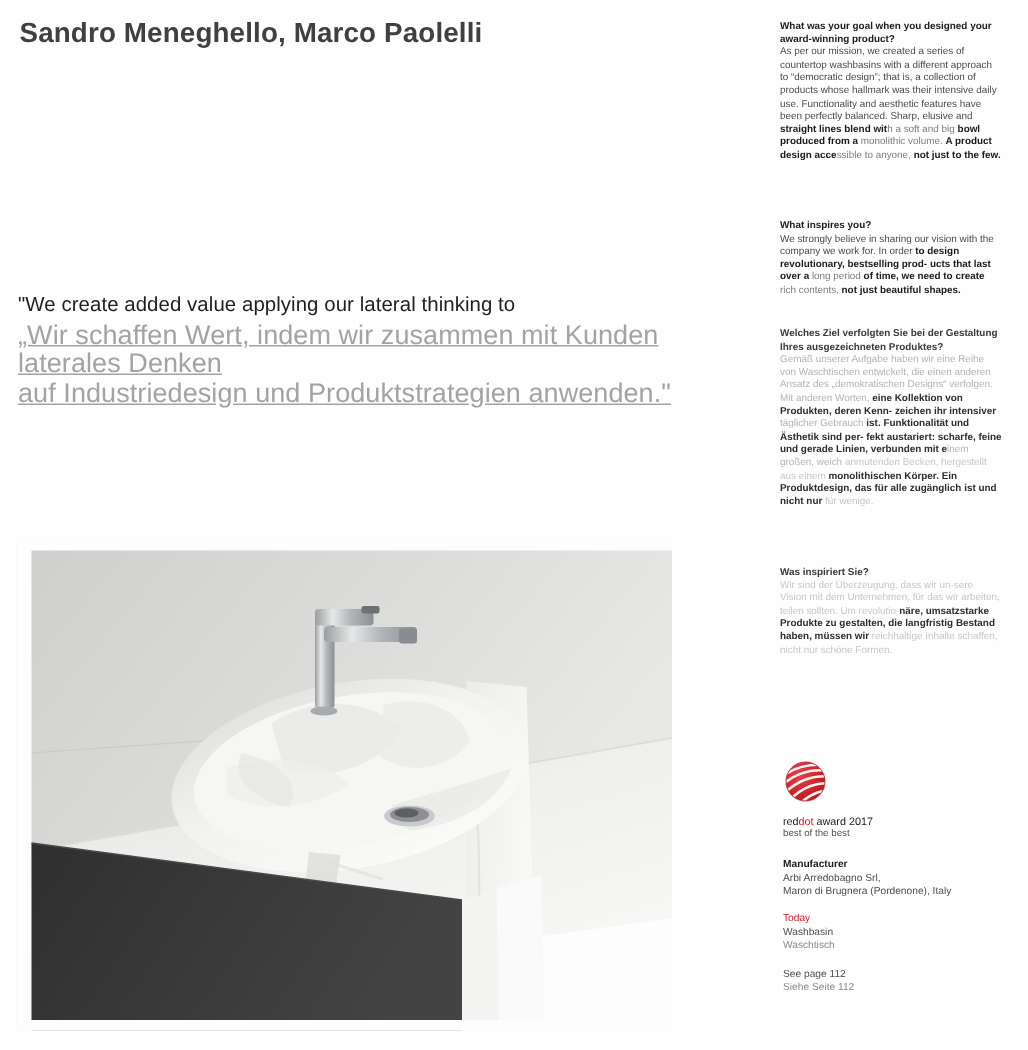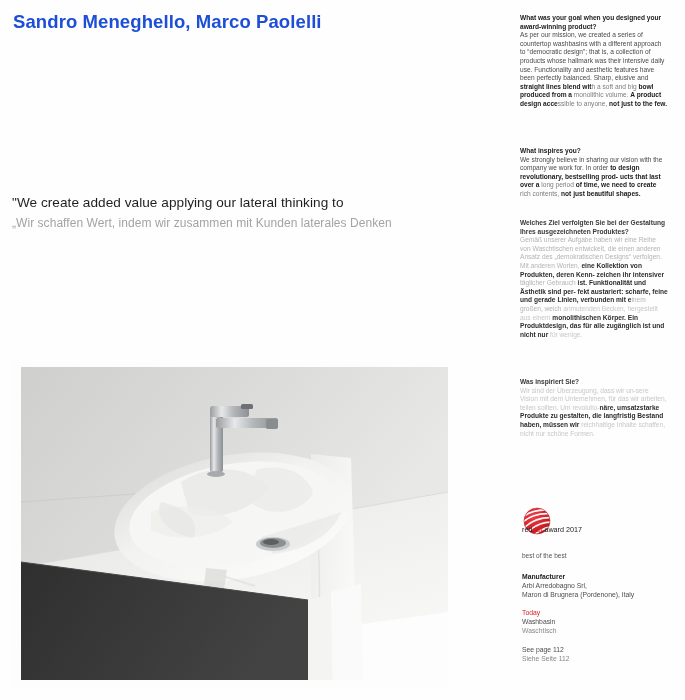--- a/index.html
+++ b/index.html
@@ -31,21 +31,21 @@
     width: 512px;
     height: 700px;
   }
 
   .designer-name {
     position: absolute;
     left: 13px;
     top: 11px;
     font-size: 18.5px;
     font-weight: bold;
-    color: #1d4ed8;
+    color: #404040;
     letter-spacing: 0.1px;
     white-space: nowrap;
   }
   .studio-name {
     position: absolute;
     left: 13px;
     top: 34px;
     font-size: 17.5px;
     font-weight: normal;
     color: #5e5c5e;
@@ -59,25 +59,26 @@
     top: 193px;
     width: 470px;
   }
   .quote-en {
     font-size: 13.6px;
     line-height: 19.5px;
     color: #201e20;
     letter-spacing: 0.05px;
   }
   .quote-de {
-    font-size: 12px;
+    font-size: 18px;
     line-height: 19.5px;
     color: #a5a2a3;
     letter-spacing: 0.05px;
     margin-top: 1px;
+    text-decoration: underline;
   }
 
   
   .photo {
     position: absolute;
     left: 11px;
     top: 362px;
     width: 437px;
     height: 325px;
     overflow: hidden;
@@ -125,21 +126,21 @@
   .reddot-logo {
     position: absolute;
     left: 2px;
     top: 506px;
     width: 30px;
     height: 30px;
   }
   .award-line {
     position: absolute;
     left: 2px;
-    top: 525px;
+    top: 543px;
     font-size: 7.2px;
     line-height: 9px;
     color: #1c1a1c;
     white-space: nowrap;
   }
   .award-line .red { color: #d2232a; }
   .award-sub {
     position: absolute;
     left: 2px;
     top: 552px;
@@ -182,20 +183,21 @@
   <div class="left-col">
 
     <div class="designer-name">Sandro Meneghello, Marco Paolelli</div>
 
     <div class="quote-block">
       <div class="quote-en">
         <div>"We create added value applying our lateral thinking to</div>
       </div>
       <div class="quote-de">
         <div>„Wir schaffen Wert, indem wir zusammen mit Kunden laterales Denken</div>
+        <div>auf Industriedesign und Produktstrategien anwenden."</div>
       </div>
     </div>
 
     <div class="photo">
       <svg width="437" height="325" viewBox="0 0 437 325">
         <defs>
           <linearGradient id="wallG" x1="0" y1="0" x2="1" y2="0.4">
             <stop offset="0" stop-color="#cfcfcd"></stop>
             <stop offset="0.55" stop-color="#dcdcda"></stop>
             <stop offset="1" stop-color="#e8e8e6"></stop>

